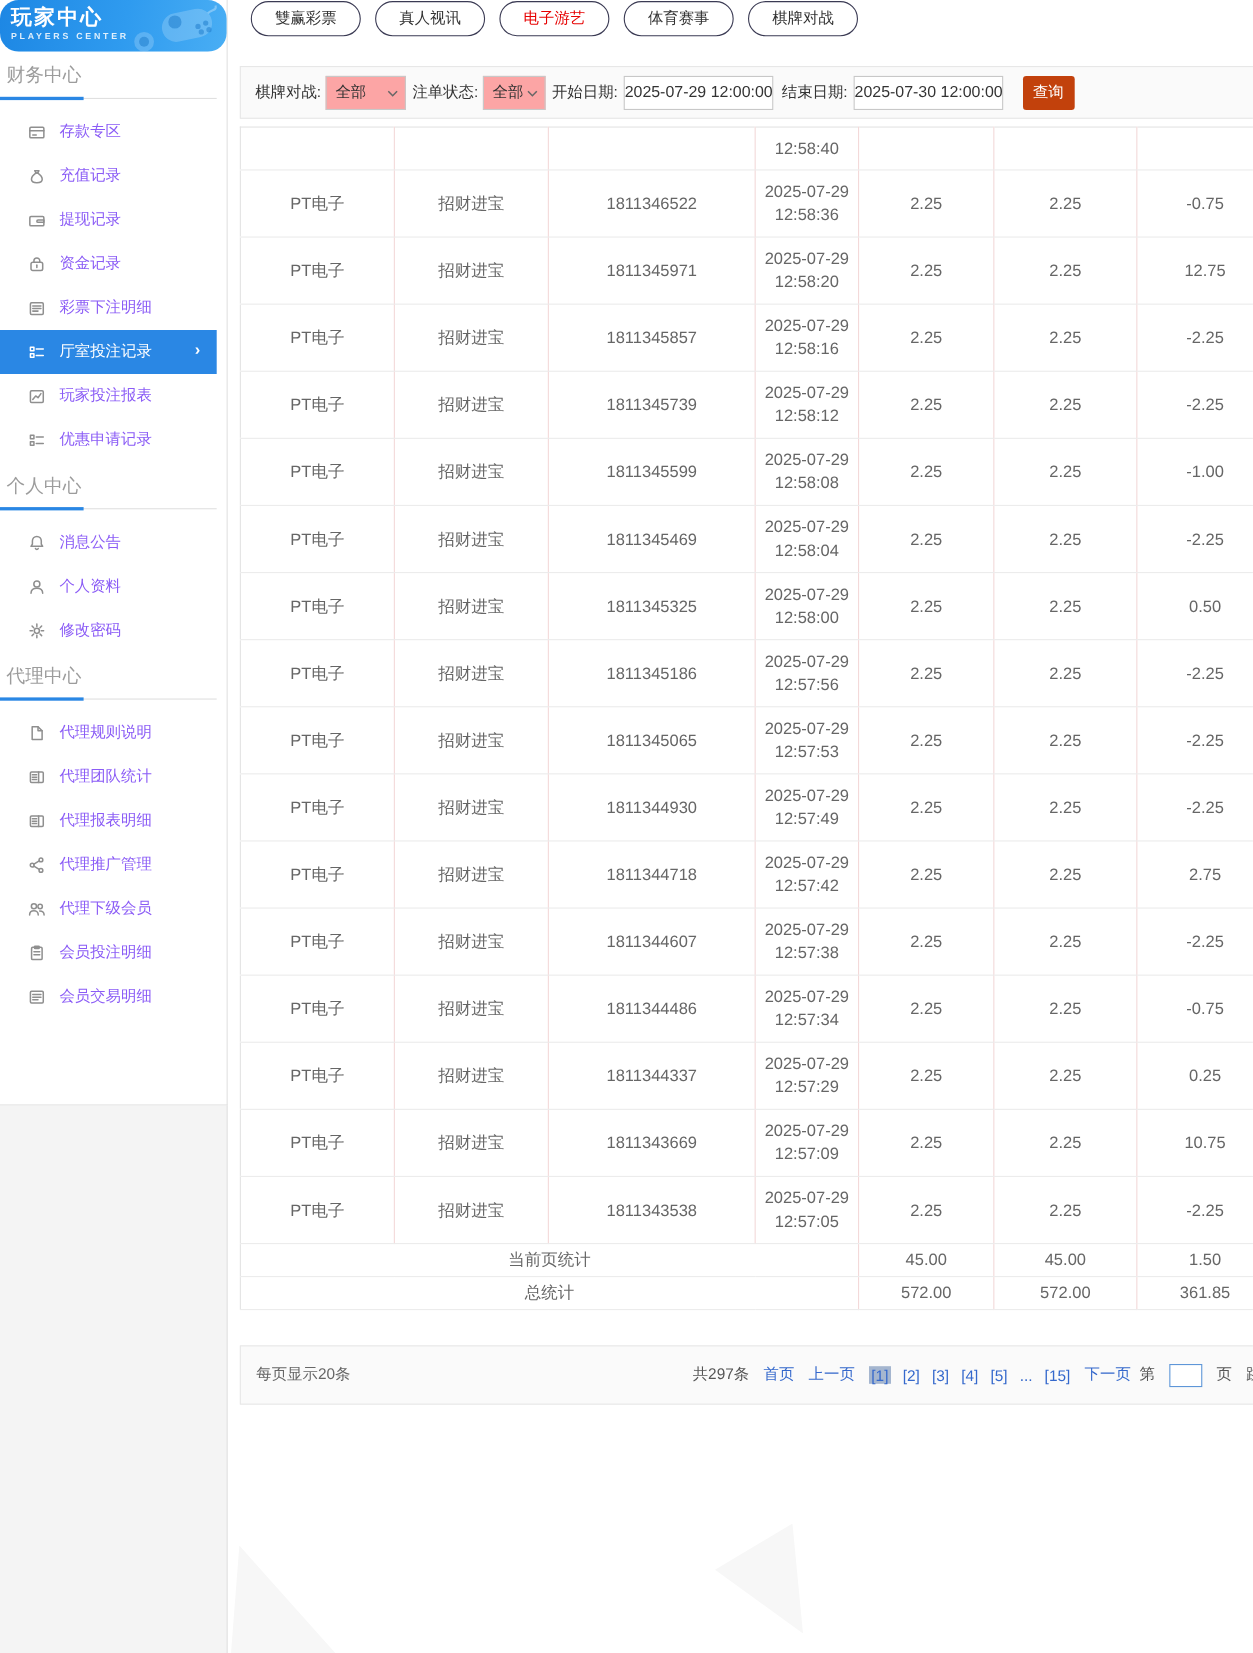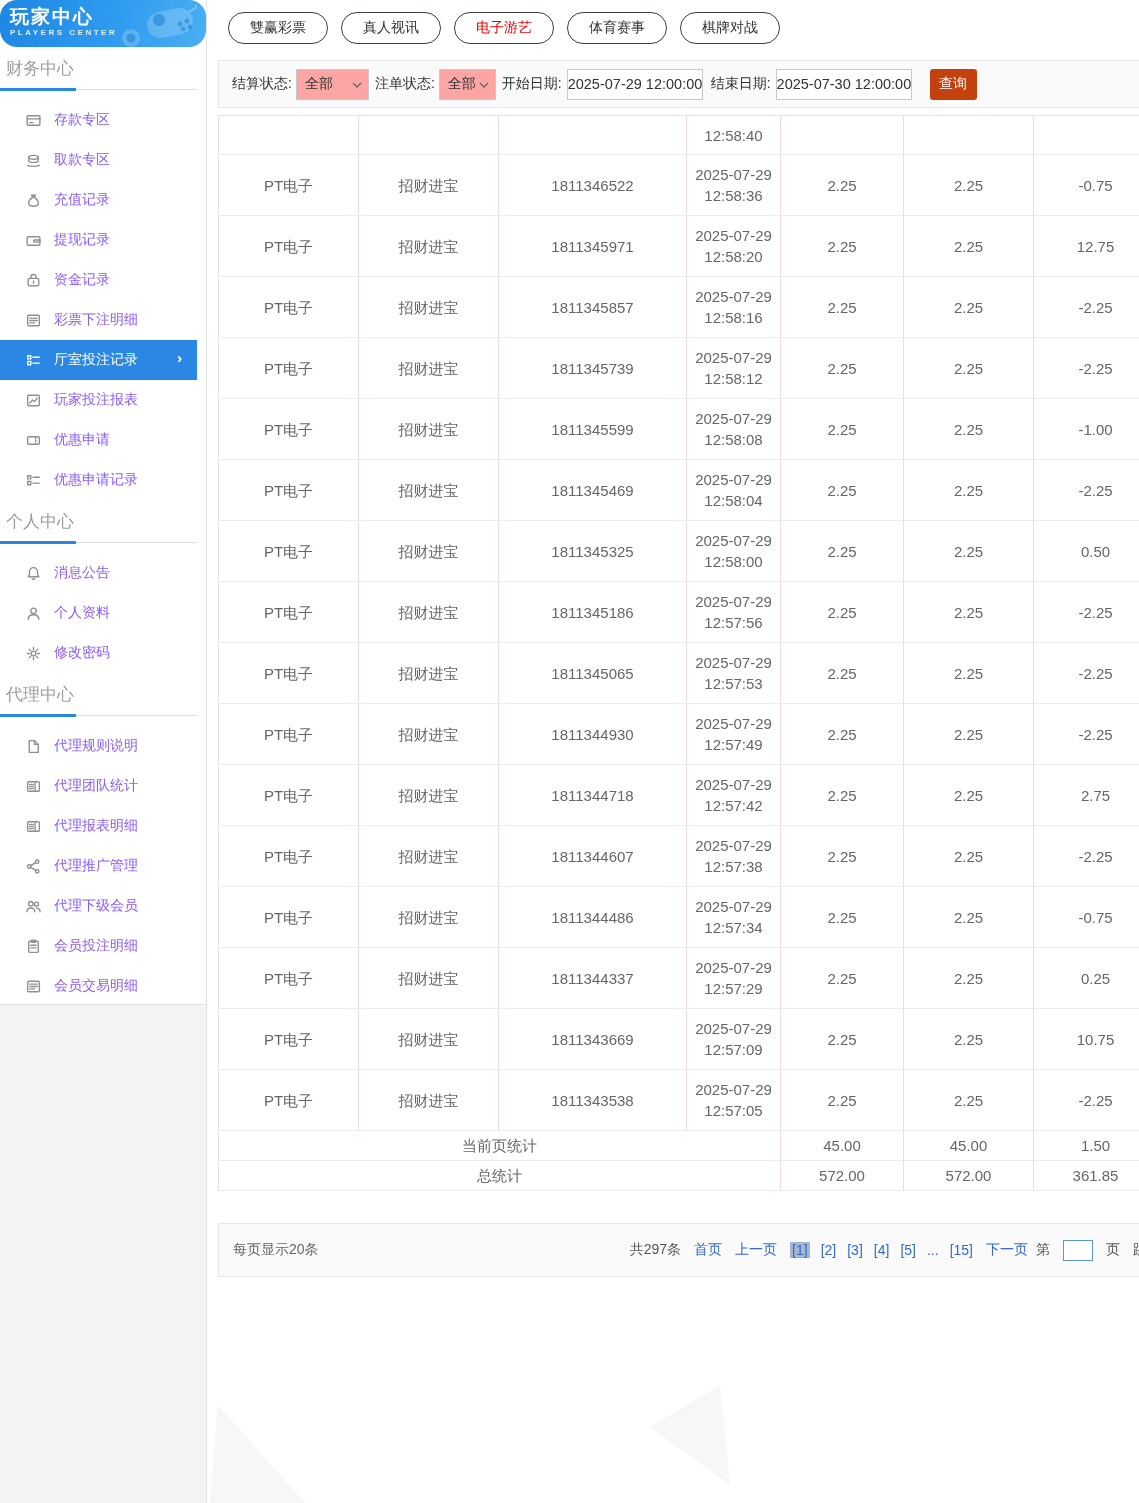--- a/index.html
+++ b/index.html
@@ -27,21 +27,21 @@
   .menu-item { position:relative; display:flex; align-items:center; width:197px; height:40px;
     font-size:14px; color:#8b5cf6; cursor:pointer; }
   .menu-item .ic { display:flex; width:18px; justify-content:center; margin:0 12px 0 24px; color:#8f8f8f; }
   .menu-item.active { background:#2a87e4; color:#fff; }
   .menu-item.active .ic { color:#fff; }
   .menu-item .chev { display:none; position:absolute; right:13px; top:50%; transform:translateY(-54%);
     color:#fff; font-size:15px; font-weight:bold; }
   .menu-item.active .chev { display:block; }
   
   .main { position:absolute; left:208px; top:0; width:1000px; height:1503px; }
-  .tabs-row { position:absolute; left:20px; top:12px; display:flex; }
+  .tabs-row { position:absolute; left:20px; top:1px; display:flex; }
   .tab-pill { height:32px; margin-right:13px; padding:0 21px; background:#fff;
     border:1.5px solid #3b3b54; border-radius:16px; font-size:14px; color:#333;
     display:flex; align-items:center; cursor:pointer; font-family:inherit; }
   .tab-pill.active { color:#e60000; }
   .filter-panel { position:absolute; left:10px; top:60px; width:990px; height:48px;
     background:#fafafa; border:1px solid #e7e7e7; display:flex; align-items:center;
     padding-left:13px; font-size:14px; color:#333; }
   .sel { position:relative; background:#fca5a5; border:1px solid #c8c8c8; height:31px;
     display:flex; align-items:center; padding-left:8px; margin:0 6px 0 4px; cursor:pointer; }
   .sel.w1 { width:73px; } .sel.w2 { width:57px; }
@@ -105,30 +105,20 @@
                 <rect x="2" y="3.5" width="12" height="9" rx="1"></rect>
                 <line x1="2" y1="6.5" x2="14" y2="6.5"></line>
                 <line x1="4.5" y1="10" x2="7.5" y2="10"></line>
               </svg>
             </span>
             <span>存款专区</span>
           </li>
           <li class="menu-item">
             <span class="ic">
               <svg width="17" height="17" viewBox="0 0 16 16" fill="none" stroke="currentColor" stroke-width="1.3" stroke-linecap="round" stroke-linejoin="round">
-                <ellipse cx="8" cy="5" rx="4.5" ry="1.8"></ellipse>
-                <path d="M3.5 5v3c0 1 2 1.8 4.5 1.8S12.5 9 12.5 8V5"></path>
-                <path d="M2.5 12.5c2.5 1.3 8.5 1.3 11 0"></path>
-              </svg>
-            </span>
-            <span>取款专区</span>
-          </li>
-          <li class="menu-item">
-            <span class="ic">
-              <svg width="17" height="17" viewBox="0 0 16 16" fill="none" stroke="currentColor" stroke-width="1.3" stroke-linecap="round" stroke-linejoin="round">
                 <path d="M6.2 3h3.6l-1.1 2H7.3z"></path>
                 <path d="M7.1 5C4.8 6.6 3.4 8.6 3.4 10.4c0 2 1.9 3 4.6 3s4.6-1 4.6-3c0-1.8-1.4-3.8-3.7-5.4z"></path>
               </svg>
             </span>
             <span>充值记录</span>
           </li>
           <li class="menu-item">
             <span class="ic">
               <svg width="17" height="17" viewBox="0 0 16 16" fill="none" stroke="currentColor" stroke-width="1.3" stroke-linecap="round" stroke-linejoin="round">
                 <rect x="2" y="4.5" width="12" height="8" rx="1"></rect>
@@ -171,29 +161,20 @@
             <span class="chev">›</span>
           </li>
           <li class="menu-item">
             <span class="ic">
               <svg width="17" height="17" viewBox="0 0 16 16" fill="none" stroke="currentColor" stroke-width="1.3" stroke-linecap="round" stroke-linejoin="round">
                 <rect x="2.5" y="3" width="11" height="10" rx="1"></rect>
                 <polyline points="4.5,10.5 7,7.5 9,9 11.5,5.5"></polyline>
               </svg>
             </span>
             <span>玩家投注报表</span>
-          </li>
-          <li class="menu-item">
-            <span class="ic">
-              <svg width="17" height="17" viewBox="0 0 16 16" fill="none" stroke="currentColor" stroke-width="1.3" stroke-linecap="round" stroke-linejoin="round">
-                <rect x="2.5" y="4.5" width="11" height="7" rx="1"></rect>
-                <line x1="10" y1="4.5" x2="10" y2="11.5" stroke-dasharray="1.6 1.4"></line>
-              </svg>
-            </span>
-            <span>优惠申请</span>
           </li>
           <li class="menu-item">
             <span class="ic">
               <svg width="17" height="17" viewBox="0 0 16 16" fill="none" stroke="currentColor" stroke-width="1.3" stroke-linecap="round" stroke-linejoin="round">
                 <rect x="2.5" y="3.5" width="3" height="3"></rect>
                 <line x1="7.5" y1="5" x2="13.5" y2="5"></line>
                 <rect x="2.5" y="9" width="3" height="3"></rect>
                 <line x1="7.5" y1="10.5" x2="13.5" y2="10.5"></line>
               </svg>
             </span>
@@ -324,21 +305,21 @@
 
   <div class="tabs-row" id="tabs-row">
       <button class="tab-pill">雙赢彩票</button>
       <button class="tab-pill">真人视讯</button>
       <button class="tab-pill active">电子游艺</button>
       <button class="tab-pill">体育赛事</button>
       <button class="tab-pill">棋牌对战</button>
     </div>
 
   <div class="filter-panel">
-    <span>结算状态:</span>
+    <span>棋牌对战:</span>
     <div class="sel w1">
       <span>全部</span>
       <svg width="10" height="8" viewBox="0 0 10 8">
           <polyline points="1,2 5,6 9,2" fill="none" stroke="#666" stroke-width="1.4"></polyline>
         </svg>
     </div>
     <span>注单状态:</span>
     <div class="sel w2">
       <span>全部</span>
       <svg width="10" height="8" viewBox="0 0 10 8">

